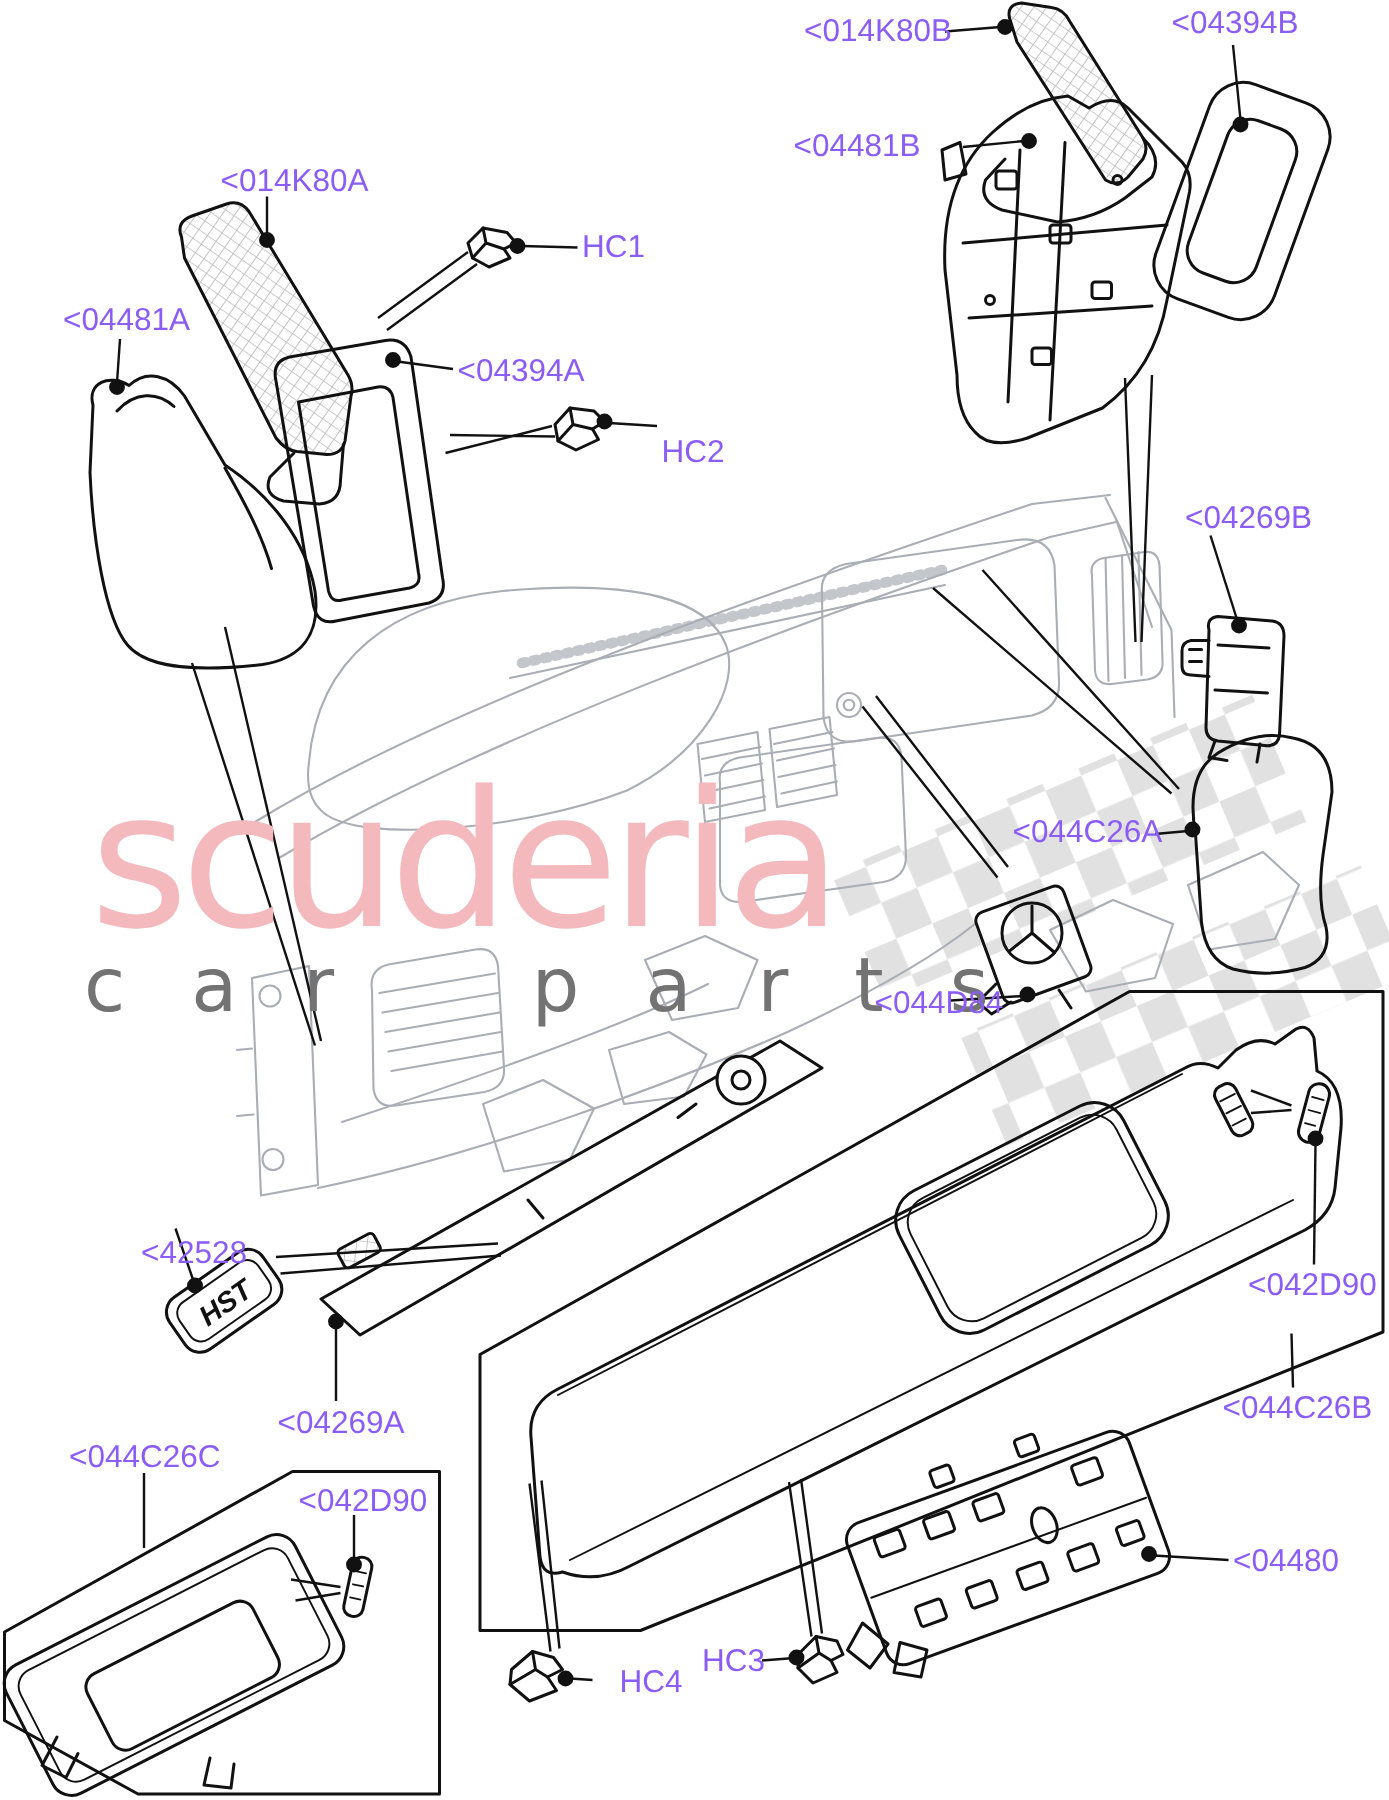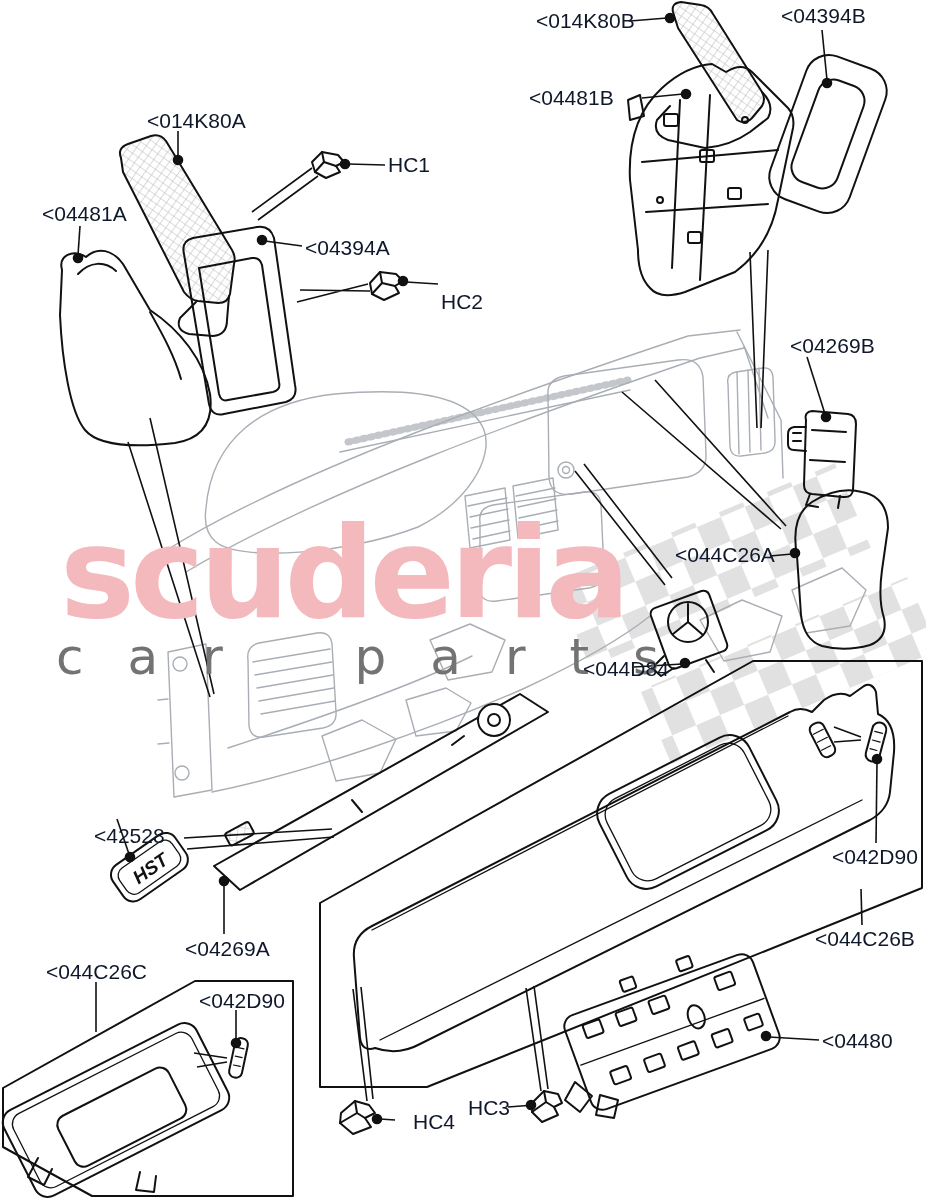--- a/index.html
+++ b/index.html
@@ -1,25 +1,25 @@
 <!DOCTYPE html>
 <html><head>
 <meta charset="utf-8">
 <style>
   html,body{margin:0;padding:0;background:#fff;}
   #stage{position:relative;width:926px;height:1200px;background:#fff;overflow:hidden;
          font-family:"Liberation Sans", sans-serif;}
   #lineart{position:absolute;left:0;top:0;width:926px;height:1200px;}
   .wm-brand{position:absolute;left:60px;top:500px;font-family:"DejaVu Sans",sans-serif;
-            font-weight:bold;font-size:126px;letter-spacing:-5px;color:#f3b9bd;z-index:1;
+            font-weight:normal;font-size:126px;letter-spacing:-5px;color:#f3b9bd;z-index:1;
             user-select:none;white-space:nowrap;}
   .wm-tagline{position:absolute;left:56px;top:628px;font-family:"DejaVu Sans",sans-serif;
             font-size:50px;letter-spacing:44px;word-spacing:28px;color:#737373;z-index:1;
             user-select:none;white-space:nowrap;}
-  .plabel{position:absolute;color:#0f172a;font-size:21px;line-height:23px;z-index:3;
+  .plabel{position:absolute;color:#8b5cf6;font-size:21px;line-height:23px;z-index:3;
           white-space:nowrap;cursor:pointer;}
 </style>
 </head>
 <body>
 
 <div id="stage">
 
   <div class="wm-brand">scuderia</div>
   <div class="wm-tagline">car parts</div>
 

